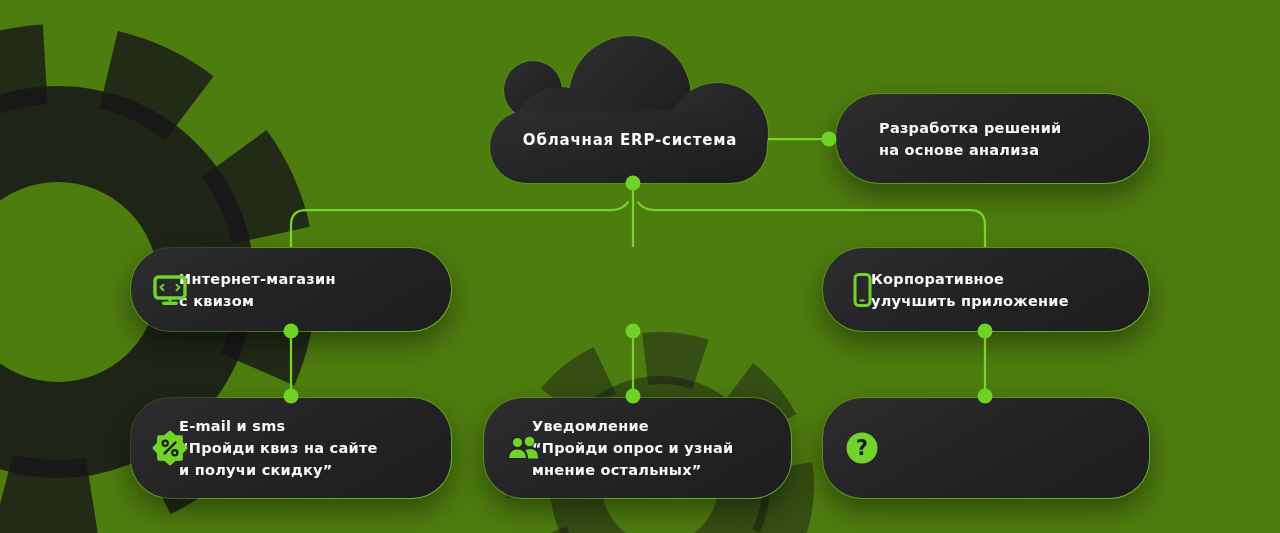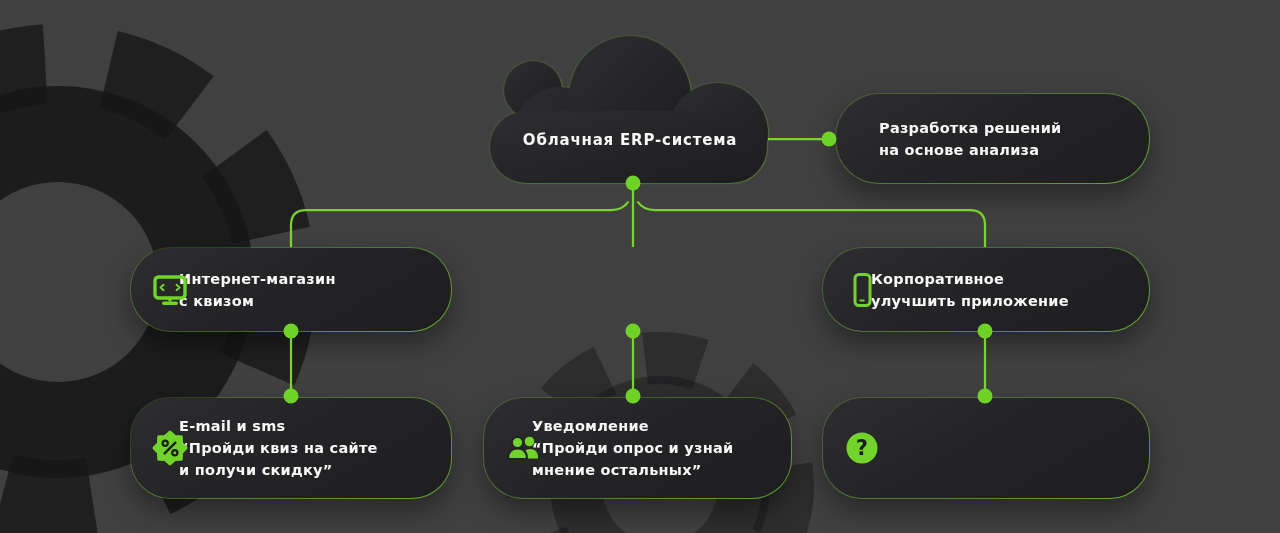--- a/index.html
+++ b/index.html
@@ -1,18 +1,18 @@
 <!DOCTYPE html>
 <html><head>
 <meta charset="utf-8">
 <style>
   html,body{margin:0;padding:0;background:#0b0b0c;}
   .stage{
     position:relative;width:1280px;height:533px;overflow:hidden;
-    background:#404040;
+    background:#4d7c0f;
     font-family:"DejaVu Sans","Liberation Sans",sans-serif;
   }
   .bg-layer{position:absolute;inset:0;z-index:0;}
   .connector-layer{position:absolute;inset:0;z-index:3;pointer-events:none;}
 
   
   .node{
     position:absolute;z-index:2;padding:1px;
     background:linear-gradient(155deg, rgba(118,212,46,.16) 0%, rgba(118,212,46,.38) 55%, rgba(118,212,46,.70) 100%);
     box-shadow:0 12px 26px rgba(0,0,0,.38);

